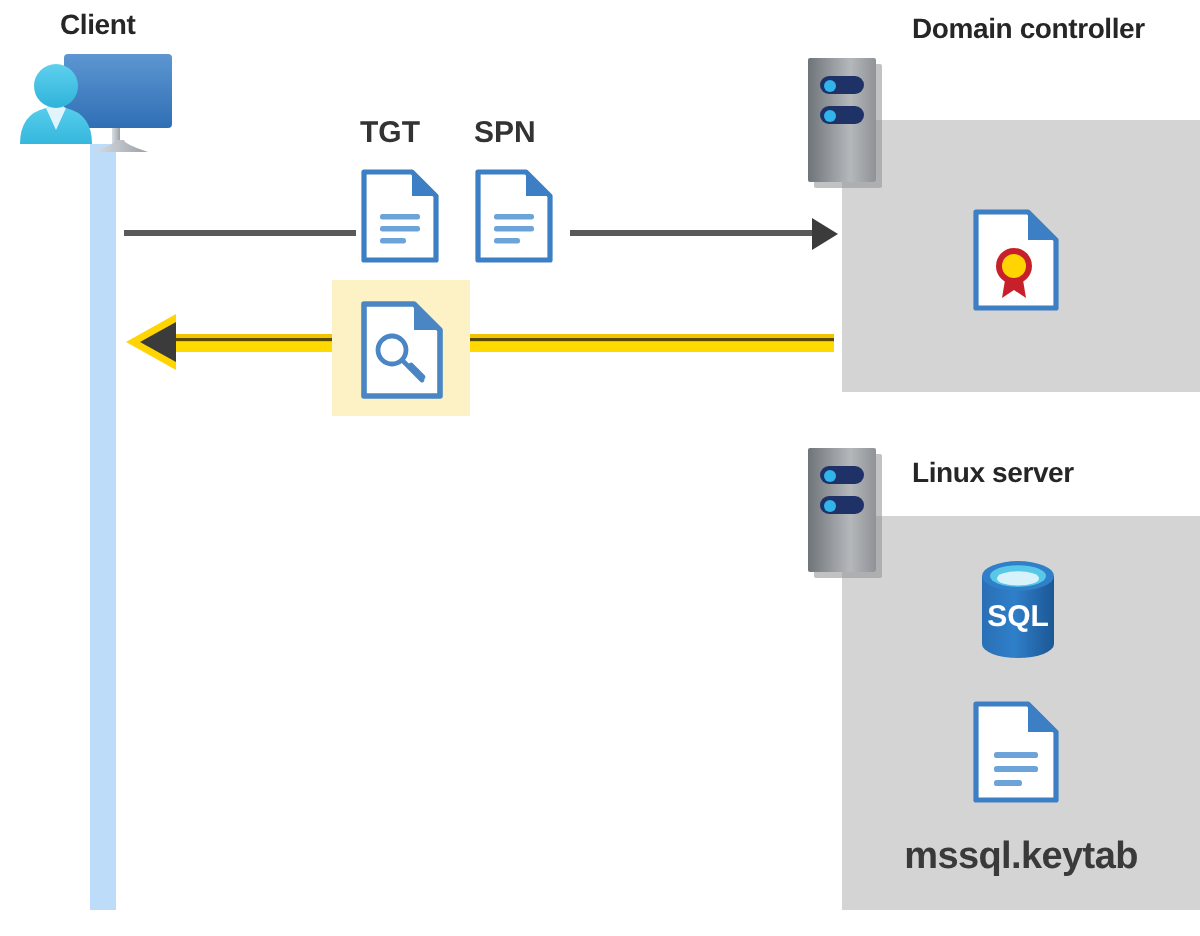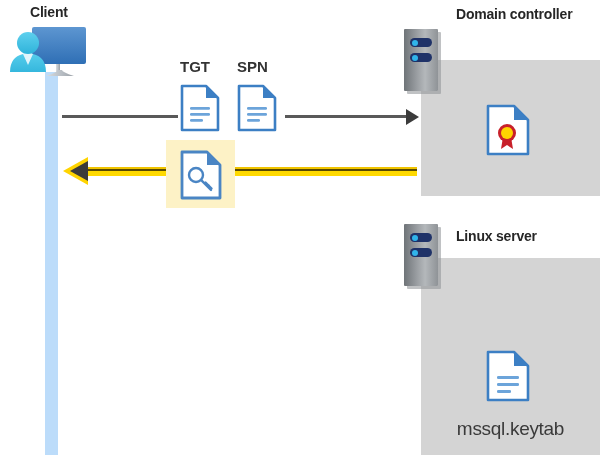--- a/index.html
+++ b/index.html
@@ -152,20 +152,21 @@
 
   
   #keytab-caption {
     left: 421px;
     top: 418px;
     width: 179px;
     text-align: center;
     font-size: 19px;
     color: #3a3a3a;
     letter-spacing: -0.3px;
+    font-weight: bold;
   }
 
   
   #cert-doc { left: 486px; top: 104px; }
   #sql-icon { left: 483px; top: 277px; }
   #keytab-doc { left: 486px; top: 350px; }
 </style>
 </head>
 <body>
 
@@ -279,20 +280,36 @@
     </svg>
   </div>
 
   <div class="abs panel" id="lx-panel"></div>
   <div class="abs title" id="linux-title">Linux server</div>
   <div class="abs rack" id="lx-rack">
     <div class="led l1"></div>
     <div class="led l2"></div>
   </div>
 
+  <div class="abs" id="sql-icon">
+    <svg width="52" height="56" viewBox="0 0 52 56" xmlns="http://www.w3.org/2000/svg">
+      <defs>
+        <linearGradient id="dbBody" x1="0" y1="0" x2="1" y2="0">
+          <stop offset="0%" stop-color="#2a6fb5"></stop>
+          <stop offset="45%" stop-color="#2f7fc9"></stop>
+          <stop offset="100%" stop-color="#1c5794"></stop>
+        </linearGradient>
+      </defs>
+      <path d="M8 11 h36 v34 a18 7 0 0 1 -36 0 z" fill="url(#dbBody)"></path>
+      <ellipse cx="26" cy="11" rx="18" ry="7.5" fill="#2f7fc9"></ellipse>
+      <ellipse cx="26" cy="11" rx="14" ry="5.4" fill="#59c8e8"></ellipse>
+      <ellipse cx="26" cy="12.2" rx="10.5" ry="3.6" fill="#d7f2fb"></ellipse>
+      <text x="26" y="36" font-family="'Liberation Sans', sans-serif" font-size="15" font-weight="bold" fill="#ffffff" text-anchor="middle">SQL</text>
+    </svg>
+  </div>
 
   <div class="abs" id="keytab-doc">
     <svg width="44" height="52" viewBox="0 0 44 52" xmlns="http://www.w3.org/2000/svg">
       <path d="M2 2 h26 l14 14 v34 h-40 z" fill="#ffffff" stroke="#3c7fc4" stroke-width="2.6" stroke-linejoin="round"></path>
       <path d="M28 2 l14 14 h-14 z" fill="#3c7fc4"></path>
       <g fill="#6ca4da">
         <rect x="11" y="26" width="22" height="3" rx="1.3"></rect>
         <rect x="11" y="33" width="22" height="3" rx="1.3"></rect>
         <rect x="11" y="40" width="14" height="3" rx="1.3"></rect>
       </g>

